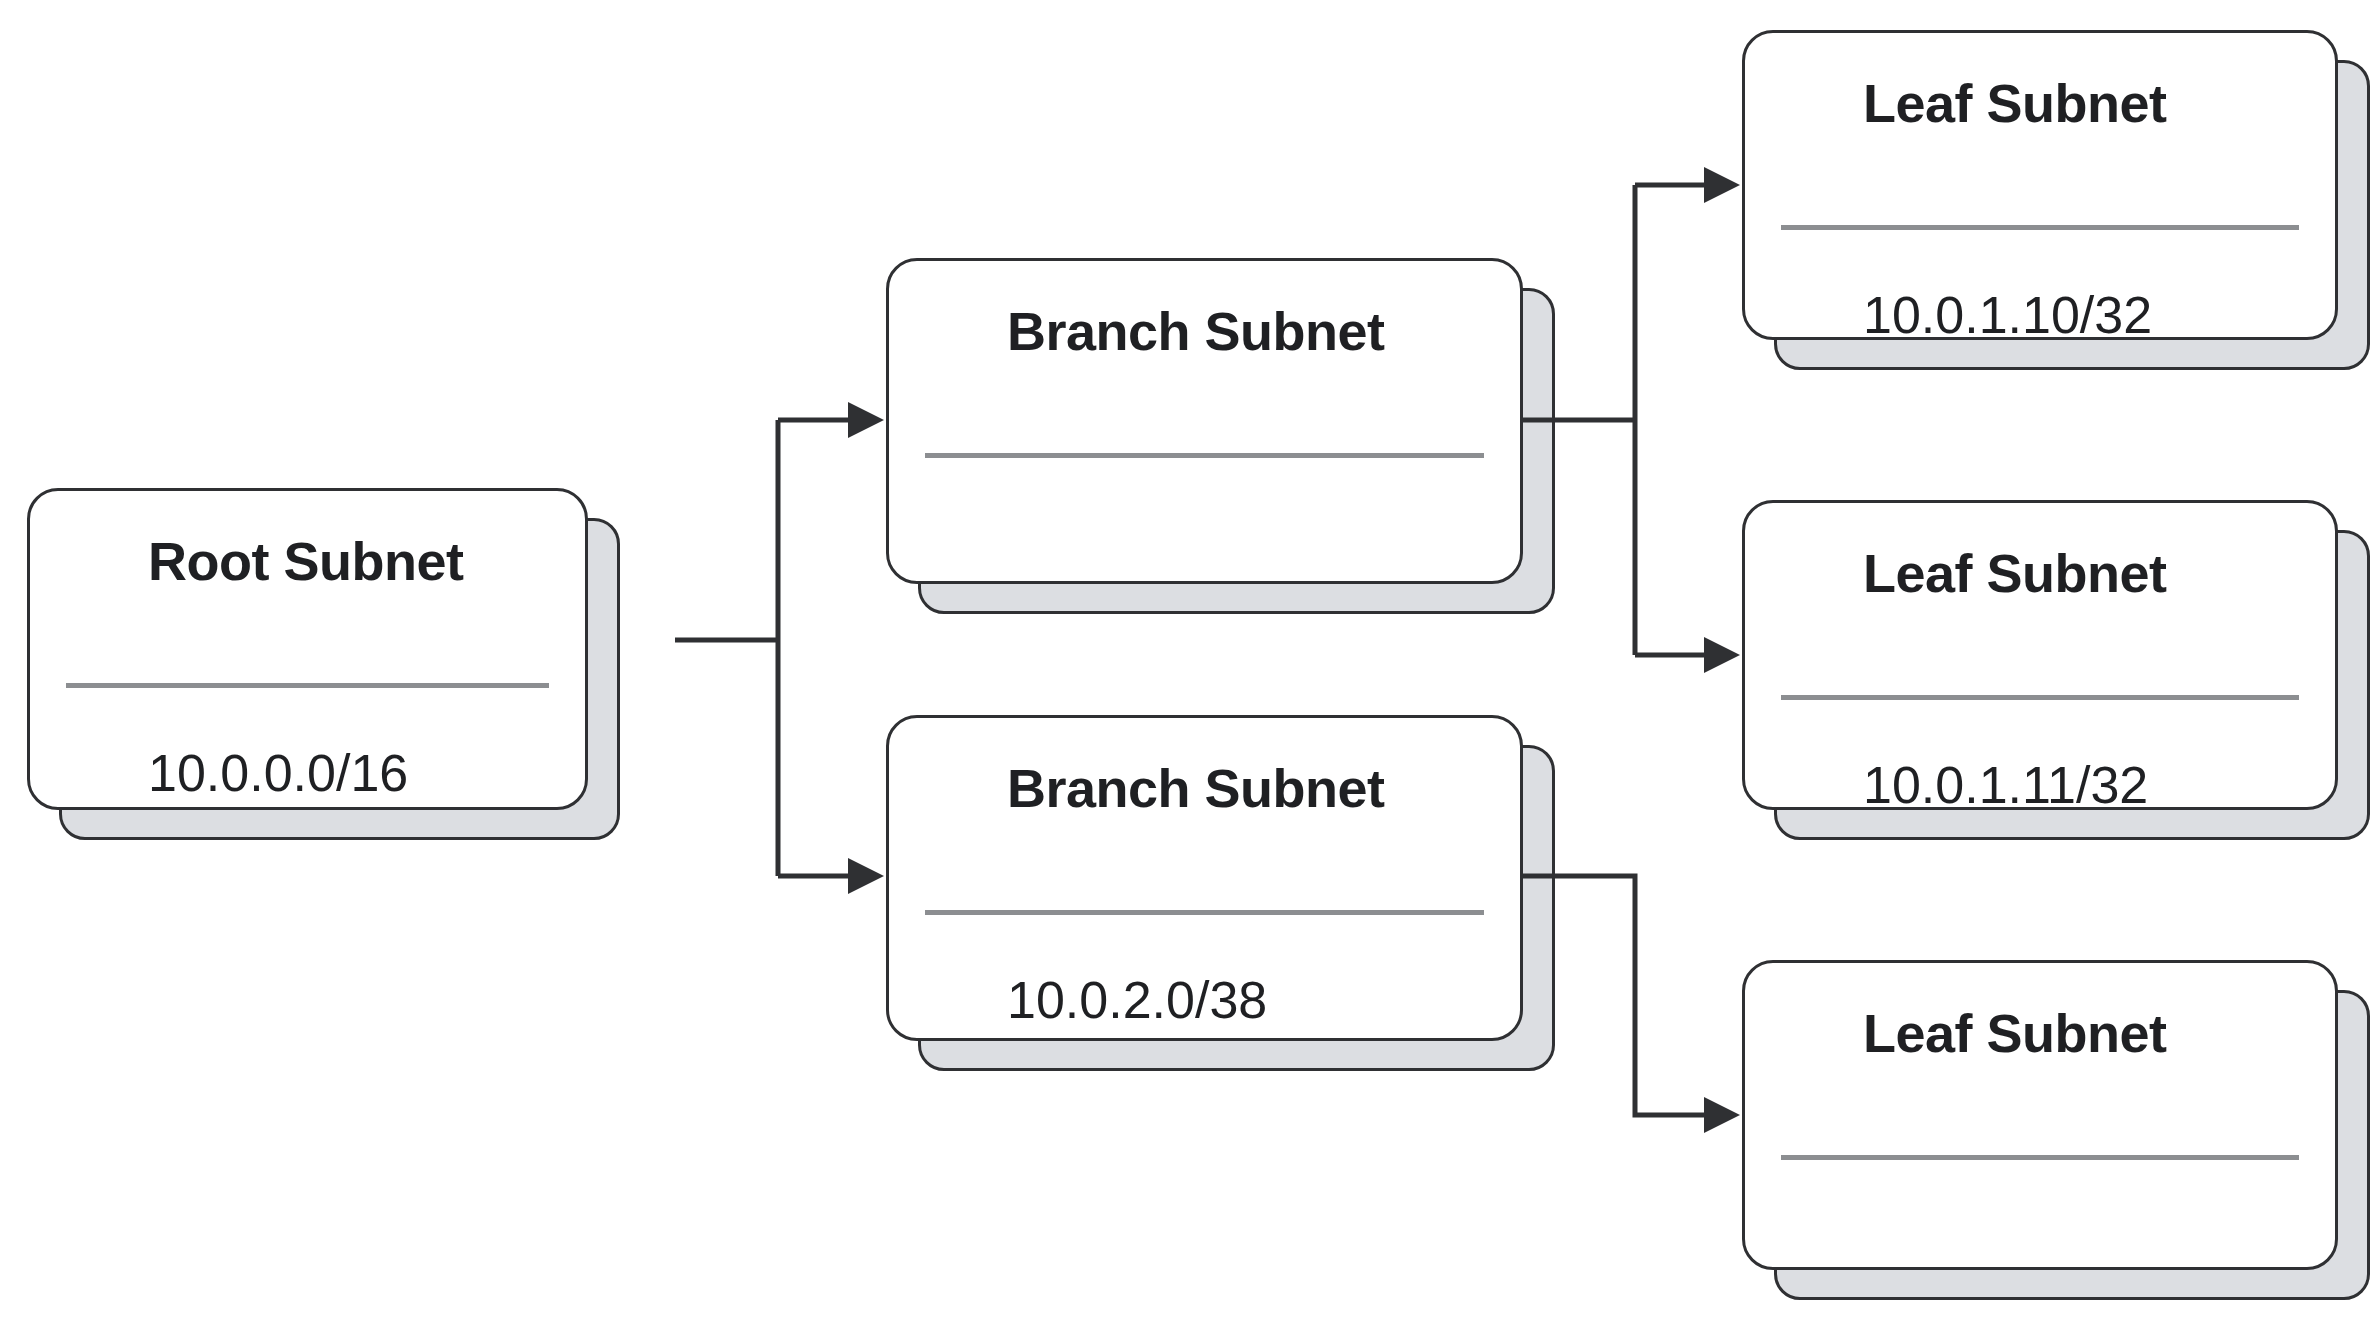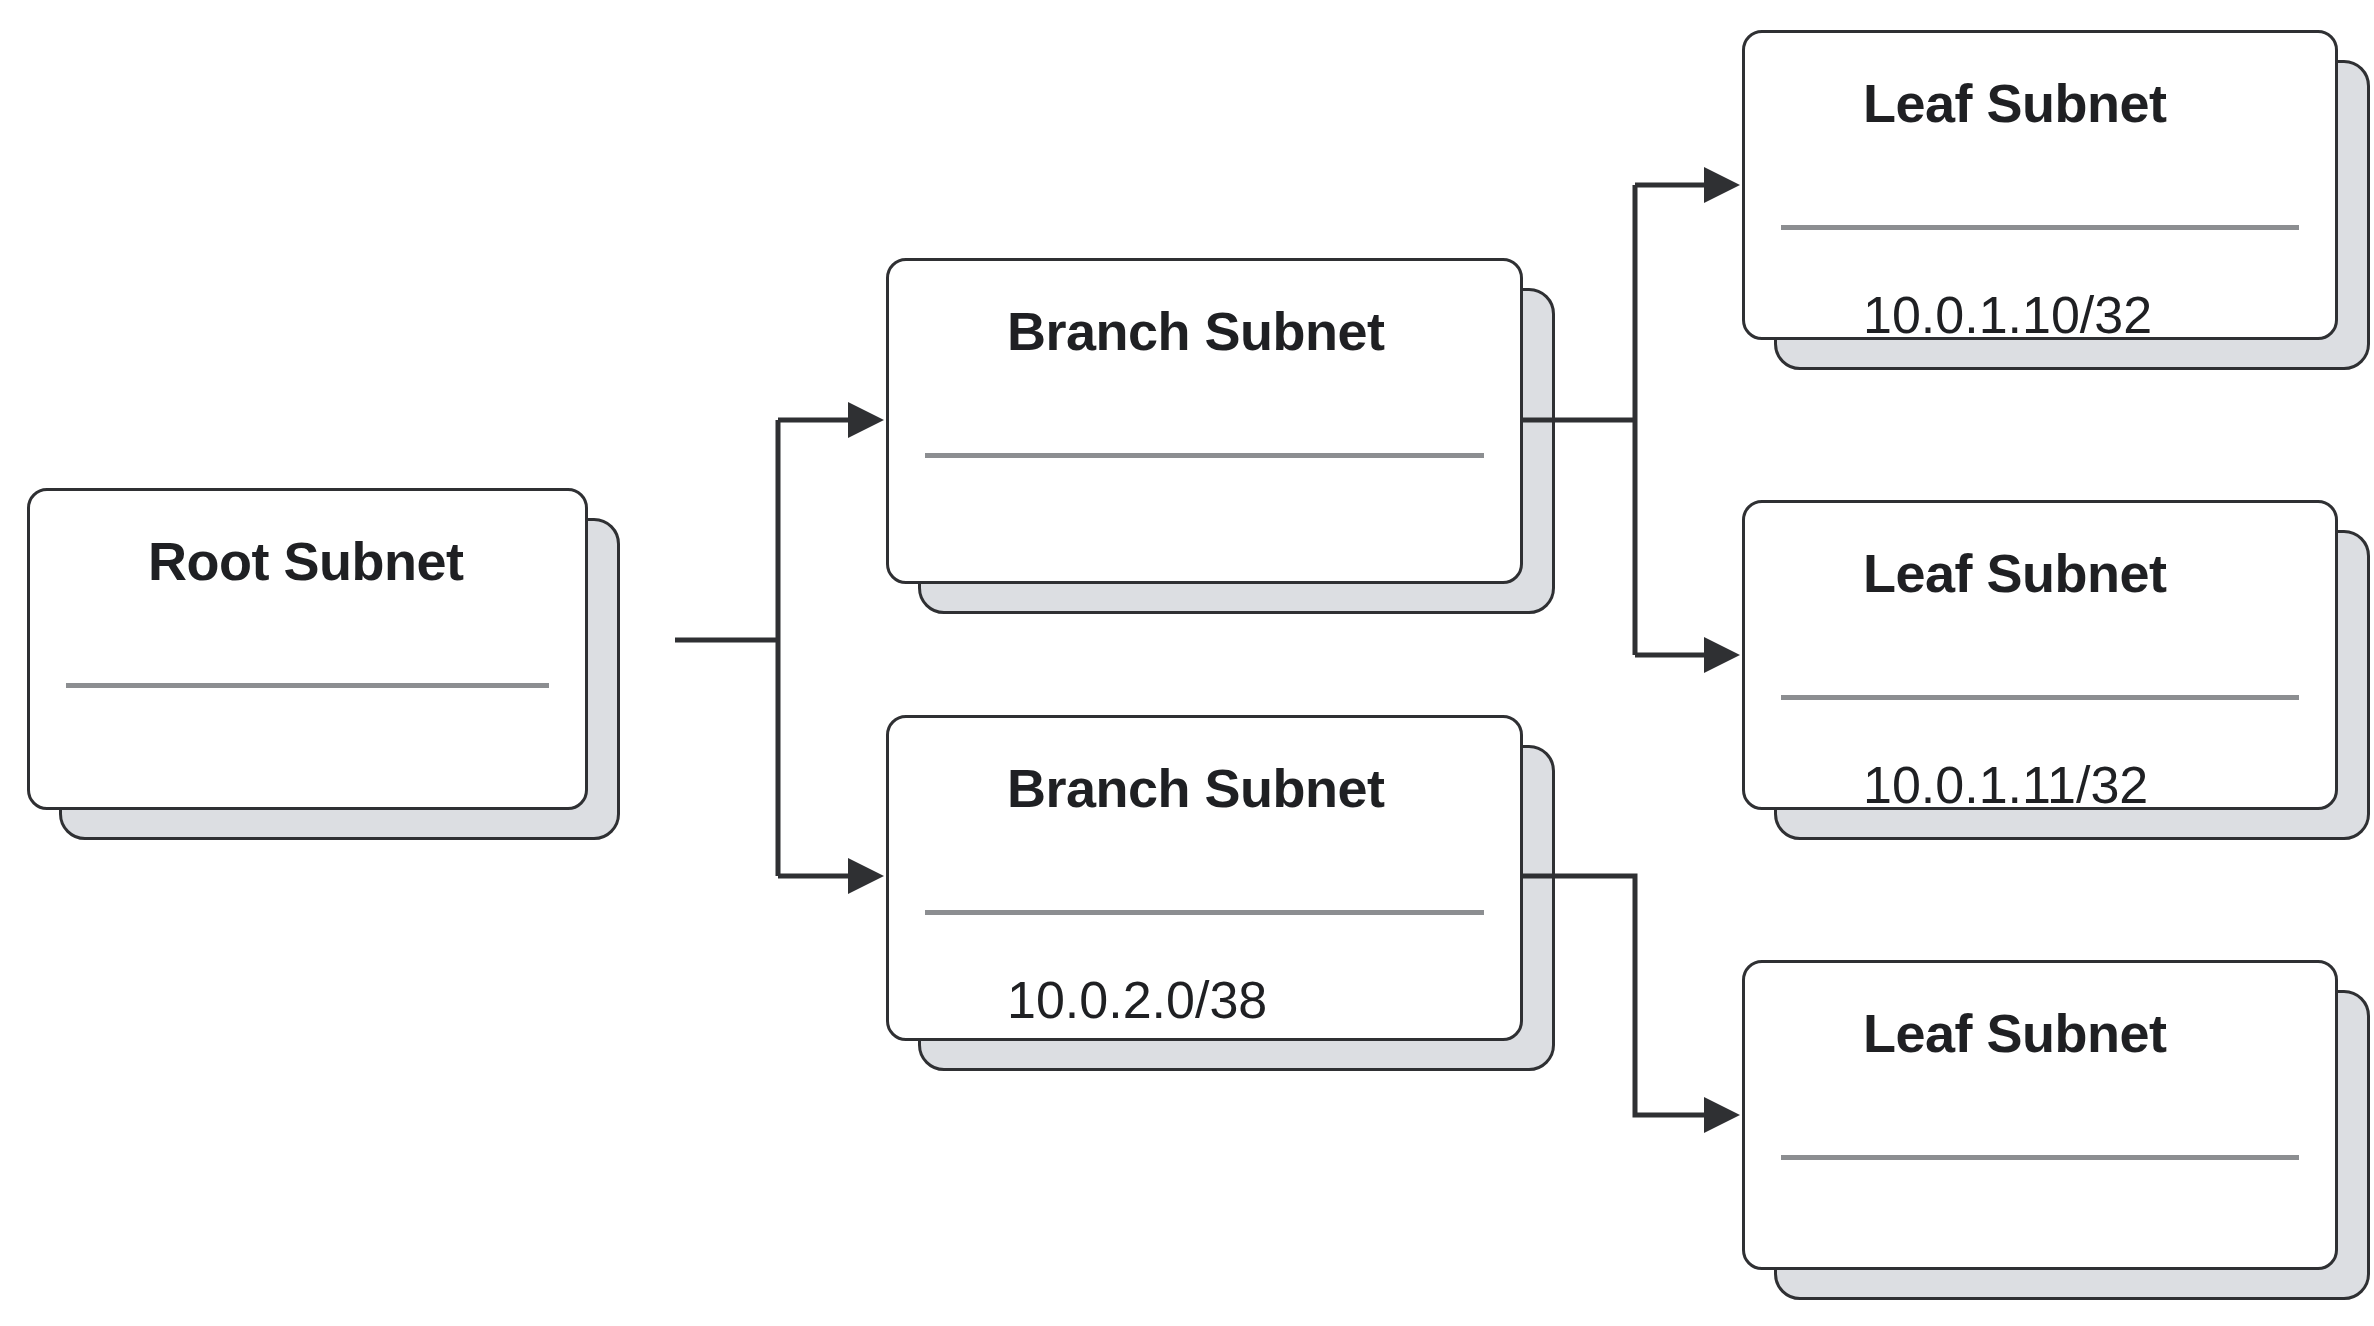--- a/index.html
+++ b/index.html
@@ -46,21 +46,21 @@
     border-radius:26px;
     box-sizing:border-box;
     z-index:1;
   }
   .node .card{
     position:absolute;
     left:0;top:0;
     width:100%;height:100%;
     background:#ffffff;
     border:3px solid var(--border);
-    border-radius:20px;
+    border-radius:31px;
     box-sizing:border-box;
     z-index:2;
     padding-left:16px;
   }
   .card .title{
     position:absolute;
     top:38px;left:118px;right:30px;
     font-size:54px;
     line-height:1.2;
     font-weight:bold;
@@ -101,20 +101,21 @@
 </head>
 <body>
 
 <div class="canvas">
 
   <div class="node node-root">
     <div class="ghost"></div>
     <div class="card">
       <div class="title">Root Subnet</div>
       <div class="divider"></div>
+      <div class="cidr">10.0.0.0/16</div>
     </div>
   </div>
 
   <div class="node node-branch1">
     <div class="ghost"></div>
     <div class="card">
       <div class="title">Branch Subnet</div>
       <div class="divider"></div>
     </div>
   </div>

